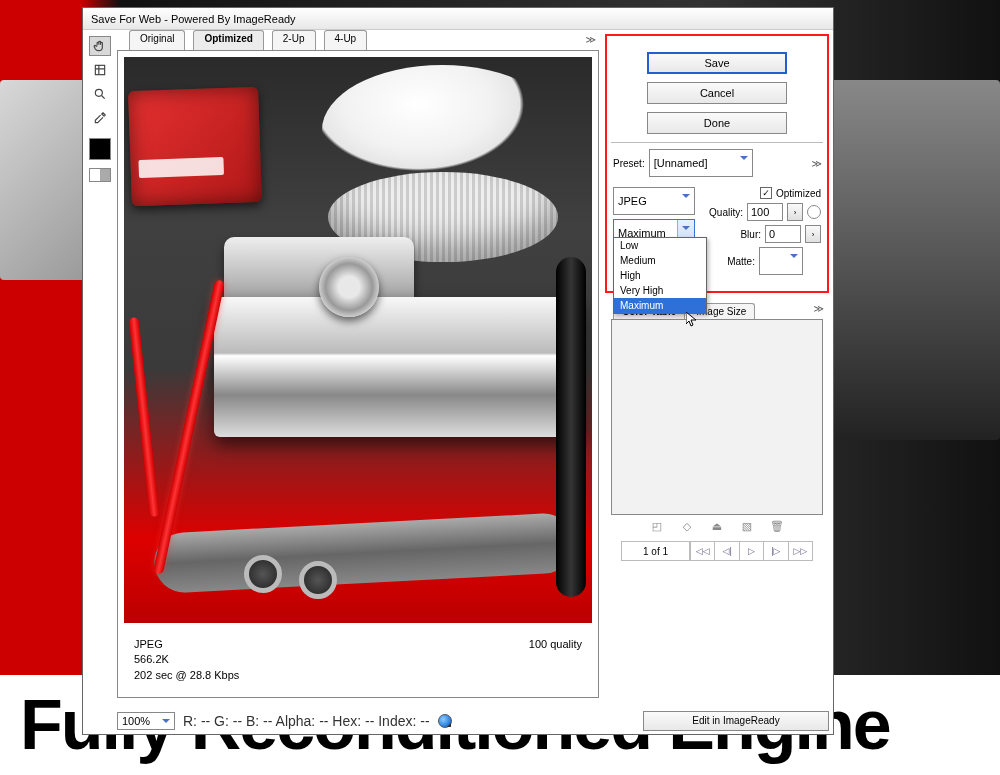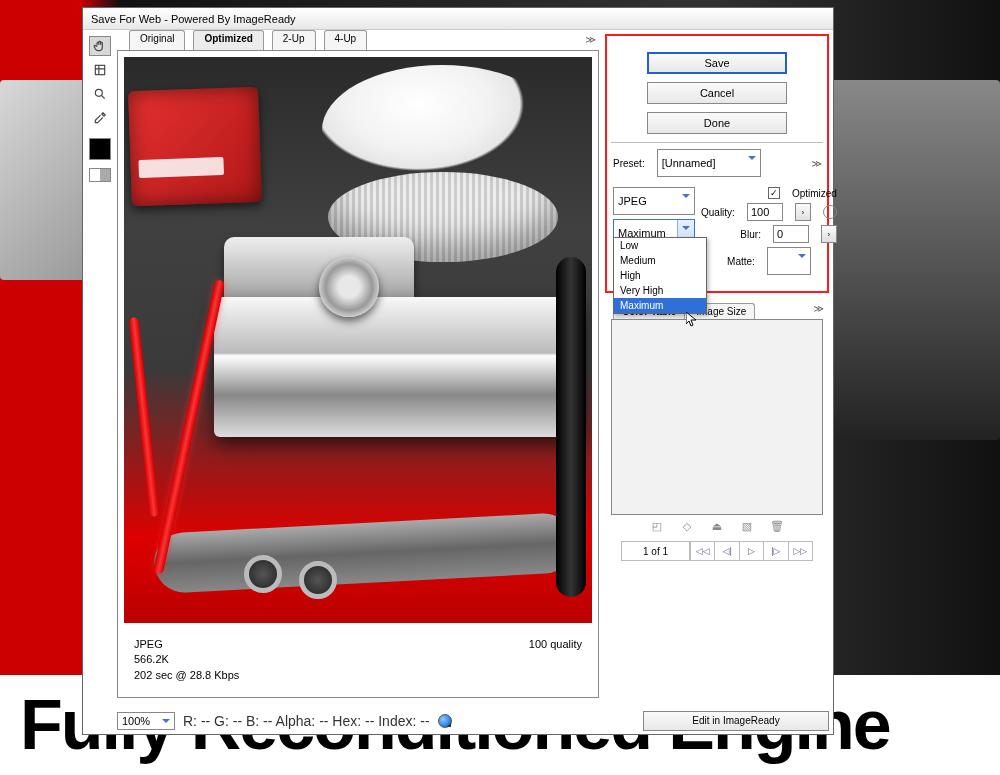--- a/index.html
+++ b/index.html
@@ -38,21 +38,21 @@
 .eng-hose{position:absolute;left:60px;top:220px;width:10px;height:300px;background:linear-gradient(90deg,#c00,#f33,#c00);border-radius:5px;transform:rotate(12deg);box-shadow:0 0 6px rgba(255,50,50,.5);}
 .eng-hose2{position:absolute;left:15px;top:260px;width:10px;height:200px;background:linear-gradient(90deg,#c00,#f33,#c00);border-radius:5px;transform:rotate(-6deg);}
 .eng-blackhose{position:absolute;right:6px;top:200px;width:30px;height:340px;border-radius:15px;background:linear-gradient(90deg,#000,#353535,#000);}
 .eng-clamp{position:absolute;left:120px;bottom:30px;width:38px;height:38px;border-radius:50%;border:5px solid #bbb;background:radial-gradient(circle,#555,#222);}
 .eng-clamp2{position:absolute;left:175px;bottom:24px;width:38px;height:38px;border-radius:50%;border:5px solid #bbb;background:radial-gradient(circle,#555,#222);}
 .info-strip { position: absolute; left: 6px; right: 6px; bottom: 6px; height: 60px; padding: 6px 10px; font-size: 10px; line-height: 1.4; display: flex; justify-content: space-between; }
 .right-panel { position: absolute; right: 4px; top: 4px; width: 224px; }
 .redbox { border: 2px solid #ff1a1a; padding: 8px 6px 12px; }
 .btn { display: block; width: 140px; height: 22px; margin: 8px auto 6px; border: 1px solid #888; background: linear-gradient(#fafafa,#e8e8e8); text-align: center; line-height: 20px; cursor: pointer; }
 .btn.primary { border: 2px solid #2060d0; line-height: 18px; }
-.field-row { display: flex; align-items: center; gap: 12px; margin: 4px 0; }
+.field-row { display: flex; align-items: center; gap: 4px; margin: 4px 0; }
 .field-row label { font-size: 10px; text-align: right; }
 .select { border: 1px solid #888; background: #fff; height: 28px; padding: 0 18px 0 4px; font-size: 10px; position: relative; display: inline-flex; align-items: center; }
 .select::after { content: ""; position: absolute; right: 4px; top: 6px; border: 4px solid transparent; border-top-color: #4a70c8; }
 .select.hl { border: 1px solid #3874d6; }
 .select.hl::before{content:"";position:absolute;right:0;top:0;bottom:0;width:16px;background:linear-gradient(#e8f0ff,#c8dcf8);border-left:1px solid #8ab0e8;}
 .numbox { border: 1px solid #888; background: #fff; width: 36px; height: 18px; padding: 0 3px; font-size: 10px; display: inline-flex; align-items: center; }
 .arrow-btn { width: 16px; height: 18px; border: 1px solid #888; background: linear-gradient(#fafafa,#e0e0e0); display: inline-flex; align-items: center; justify-content: center; font-size: 8px; cursor: pointer; }
 .small-icon { width: 14px; height: 14px; border: 1px solid #888; display: inline-block; }
 .divider { border-top: 1px solid #bbb; margin: 8px -2px 6px; }
 .chevs { font-size: 10px; color: #555; letter-spacing: -1px; cursor: pointer; }

